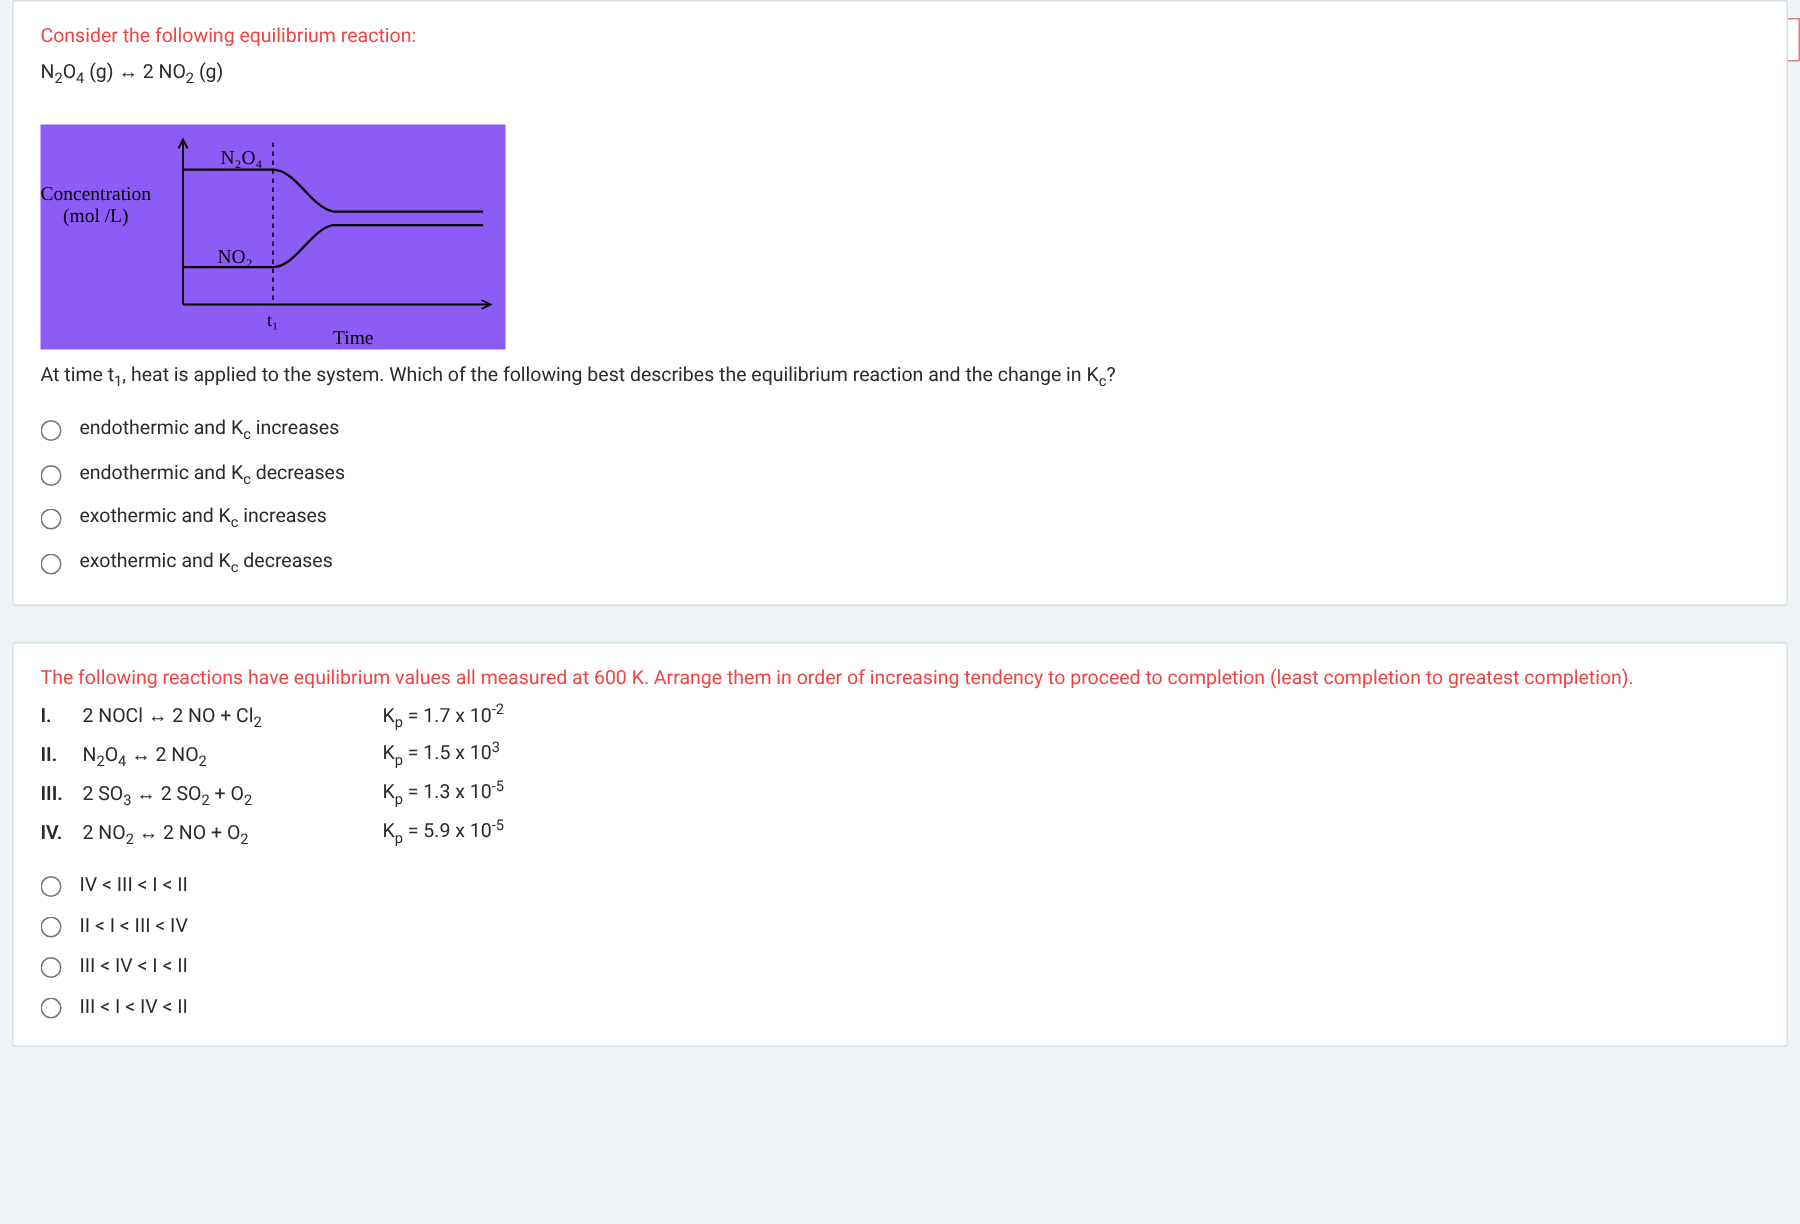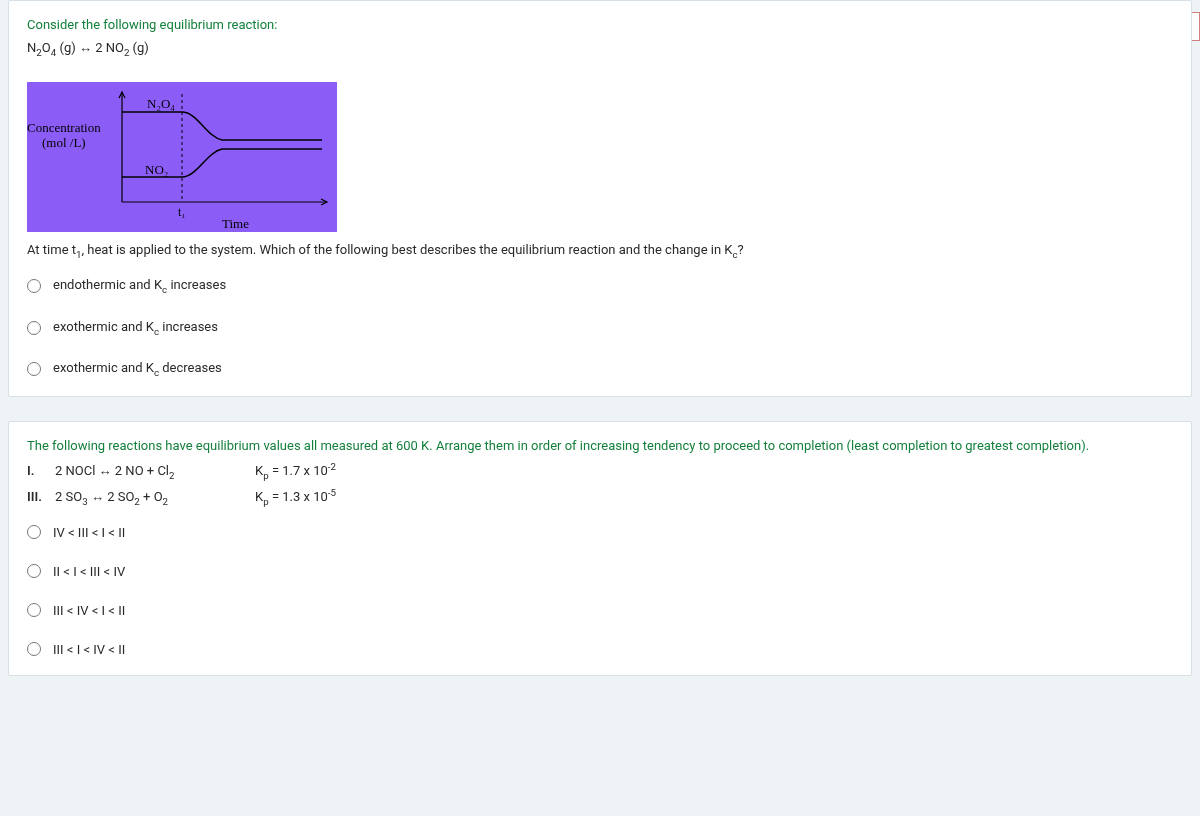--- a/index.html
+++ b/index.html
@@ -22,32 +22,32 @@
   }
   .question-card {
     background: #fff;
     border: 1px solid #d6e0e6;
     border-radius: 2px;
     margin: 0 8px 24px 8px;
     padding: 16px 18px 18px 18px;
     position: relative;
   }
   .question-card:first-of-type { margin-top: 8px; }
-  .prompt-line { margin-bottom: 8px; color: #15803d; }
+  .prompt-line { margin-bottom: 8px; color: #ef4444; }
   .equation { margin-bottom: 24px; }
   .graph-box {
     width: 310px;
     height: 150px;
     background: #8b5cf6;
     margin: 6px 0 10px 0;
     position: relative;
   }
   .graph-svg { display:block; }
   .after-graph { margin: 6px 0 18px 0; }
-  .options { display: flex; flex-direction: column; gap: 24px; margin-top: 6px; }
+  .options { display: flex; flex-direction: column; gap: 12px; margin-top: 6px; }
   .option { display: flex; align-items: center; gap: 12px; }
   .option input { width: 14px; height: 14px; }
   .reactions-table { margin: 8px 0 18px 0; }
   .reactions-table .row { display: flex; align-items: baseline; margin-bottom: 6px; }
   .reactions-table .num { width: 28px; font-weight: 600; }
   .reactions-table .rxn { width: 200px; }
   .reactions-table .kp  { }
   sub { font-size: 0.75em; }
   sup { font-size: 0.75em; }
 </style>
@@ -88,42 +88,56 @@
 
   <div class="after-graph">At time t<sub>1</sub>, heat is applied to the system.  Which of the following best describes the equilibrium reaction and the change in K<sub>c</sub>?</div>
 
   <div class="options">
     <label class="option">
       <input type="radio" name="q1" style="">
       <span>endothermic and K<sub>c</sub> increases</span>
     </label>
     <label class="option">
       <input type="radio" name="q1" style="">
+      <span>endothermic and K<sub>c</sub> decreases</span>
+    </label>
+    <label class="option">
+      <input type="radio" name="q1" style="">
       <span>exothermic and K<sub>c</sub> increases</span>
     </label>
     <label class="option">
       <input type="radio" name="q1" style="">
       <span>exothermic and K<sub>c</sub> decreases</span>
     </label>
   </div>
 </div>
 
 <div class="question-card">
   <div class="prompt-line">The following reactions have equilibrium values all measured at 600 K.  Arrange them in order of  increasing tendency to proceed to completion (least completion to greatest completion).</div>
 
   <div class="reactions-table">
     <div class="row">
       <span class="num">I.</span>
       <span class="rxn">2 NOCl ↔ 2 NO + Cl<sub>2</sub></span>
       <span class="kp">K<sub>p</sub> = 1.7 x 10<sup>-2</sup></span>
     </div>
     <div class="row">
+      <span class="num">II.</span>
+      <span class="rxn">N<sub>2</sub>O<sub>4</sub> ↔ 2 NO<sub>2</sub></span>
+      <span class="kp">K<sub>p</sub> = 1.5 x 10<sup>3</sup></span>
+    </div>
+    <div class="row">
       <span class="num">III.</span>
       <span class="rxn">2 SO<sub>3</sub> ↔ 2 SO<sub>2</sub> + O<sub>2</sub></span>
       <span class="kp">K<sub>p</sub> = 1.3 x 10<sup>-5</sup></span>
+    </div>
+    <div class="row">
+      <span class="num">IV.</span>
+      <span class="rxn">2 NO<sub>2</sub> ↔ 2 NO + O<sub>2</sub></span>
+      <span class="kp">K<sub>p</sub> = 5.9 x 10<sup>-5</sup></span>
     </div>
   </div>
 
   <div class="options">
     <label class="option">
       <input type="radio" name="q2" style="">
       <span>IV &lt; III &lt; I &lt; II</span>
     </label>
     <label class="option">
       <input type="radio" name="q2" style="">

